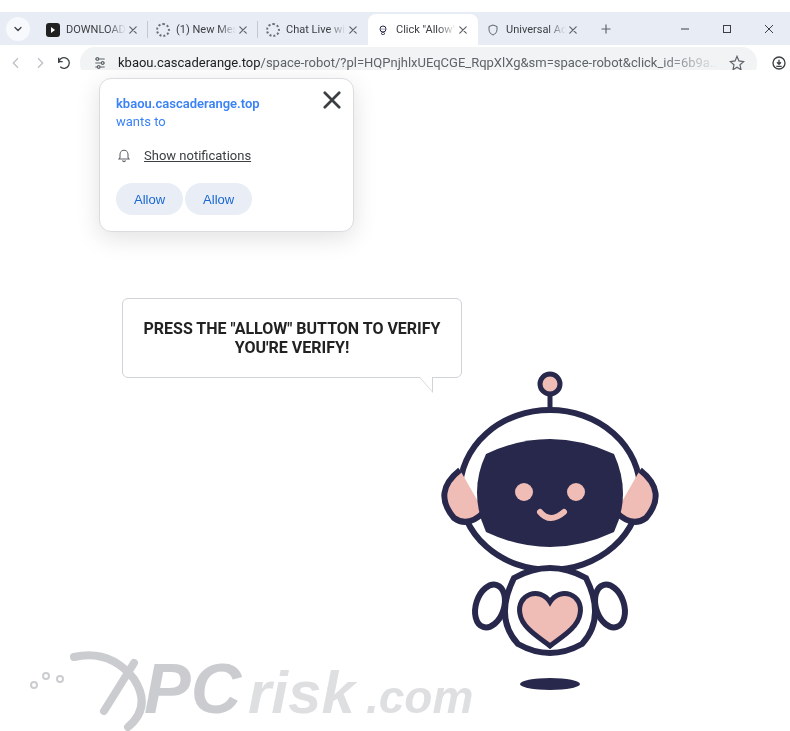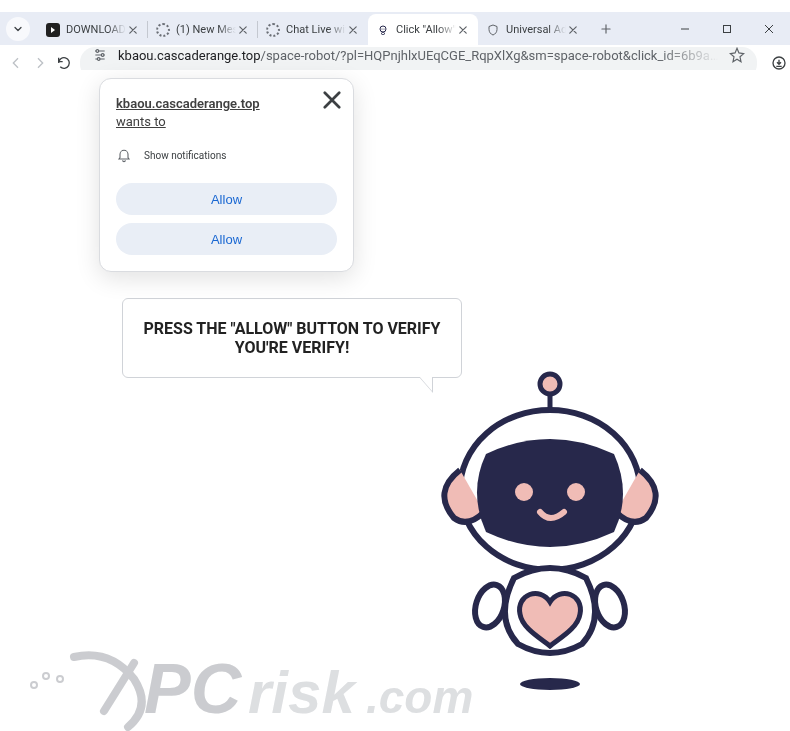--- a/index.html
+++ b/index.html
@@ -36,35 +36,35 @@
 
   .win-controls { margin-left: auto; display: flex; height: 33px; }
   .win-controls > div { width: 42px; display: flex; align-items: center; justify-content: center; }
   .win-controls svg { width: 10px; height: 10px; }
 
   
   .toolbar { height: 36px; background: #ffffff; display: flex; align-items: center; padding: 0 8px; gap: 8px; border-bottom: 1px solid #e5e7eb; }
   .navicon { width: 28px; height: 28px; display: flex; align-items: center; justify-content: center; border-radius: 14px; }
   .navicon svg { width: 16px; height: 16px; stroke: #3c4043; fill: none; stroke-width: 2; }
   .navicon.disabled svg { stroke: #bdc1c6; }
-  .omnibox { flex: 1; height: 30px; background: #f1f3f4; border-radius: 15px; display: flex; align-items: flex-end; padding: 16px 12px; font-size: 13px; color: #5f6368; gap: 10px; }
+  .omnibox { flex: 1; height: 30px; background: #f1f3f4; border-radius: 15px; display: flex; align-items: center; padding: 16px 12px; font-size: 13px; color: #5f6368; gap: 10px; }
   .omnibox .url { flex: 1; white-space: nowrap; overflow: hidden; mask-image: linear-gradient(to right, #000 90%, transparent 100%); -webkit-mask-image: linear-gradient(to right, #000 90%, transparent 100%); }
   .omnibox .domain { color: #202124; }
   .omnibox svg { width: 16px; height: 16px; }
   .toolbar-right { display: flex; align-items: center; gap: 6px; }
 
   
   .perm { position: absolute; left: 99px; top: 78px; width: 255px; background: #ffffff; border: 1px solid #dadce0; border-radius: 12px; box-shadow: 0 6px 24px rgba(0,0,0,0.12); padding: 16px; z-index: 100; }
-  .perm-head { font-size: 13px; color: #404040; line-height: 1.4; width: 180px; text-decoration: underline; }
+  .perm-head { font-size: 13px; color: #3b82f6; line-height: 1.4; width: 180px; }
   .perm-head b { font-weight: 600; }
   .perm-close { position: absolute; right: 12px; top: 12px; width: 18px; height: 18px; display: flex; align-items: center; justify-content: center; }
   .perm-row { display: flex; align-items: center; gap: 12px; margin-top: 16px; }
   .perm-row svg { width: 16px; height: 16px; stroke: #5f6368; fill: none; stroke-width: 1.6; }
-  .perm-row span { font-size: 10px; color: #3c4043; }
-  .perm-actions { display: flex; justify-content: flex-start; gap: 8px; margin-top: 20px; flex-direction: column; }
+  .perm-row span { font-size: 13px; color: #3c4043; text-decoration: underline; }
+  .perm-actions { display: flex; justify-content: flex-start; gap: 2px; margin-top: 20px; }
   .perm-btn { height: 32px; padding: 0 18px; border-radius: 16px; background: #e9eef6; font-size: 13px; color: #1967d2; display: flex; align-items: center; justify-content: center; border: none; cursor: pointer; }
 
   
   .page { position: absolute; left: 0; right: 0; top: 70px; bottom: 0; background: #ffffff; }
   .bubble { position: absolute; left: 122px; top: 228px; width: 340px; background: #ffffff; border: 1px solid #d0d3d8; border-radius: 6px; padding: 20px 20px; text-align: center; font-weight: 700; font-size: 16px; color: #222; box-shadow: 0 0 0 rgba(0,0,0,0); }
   .bubble::after {
     content: "";
     position: absolute;
     right: 28px;
     bottom: -16px;

